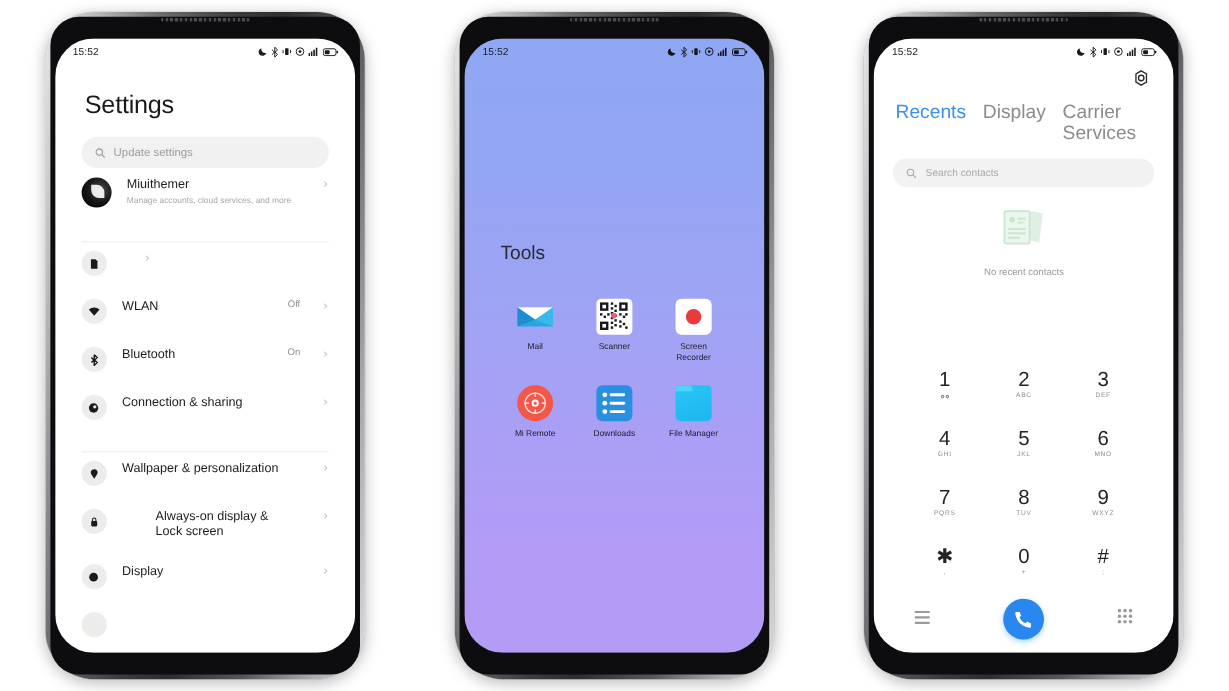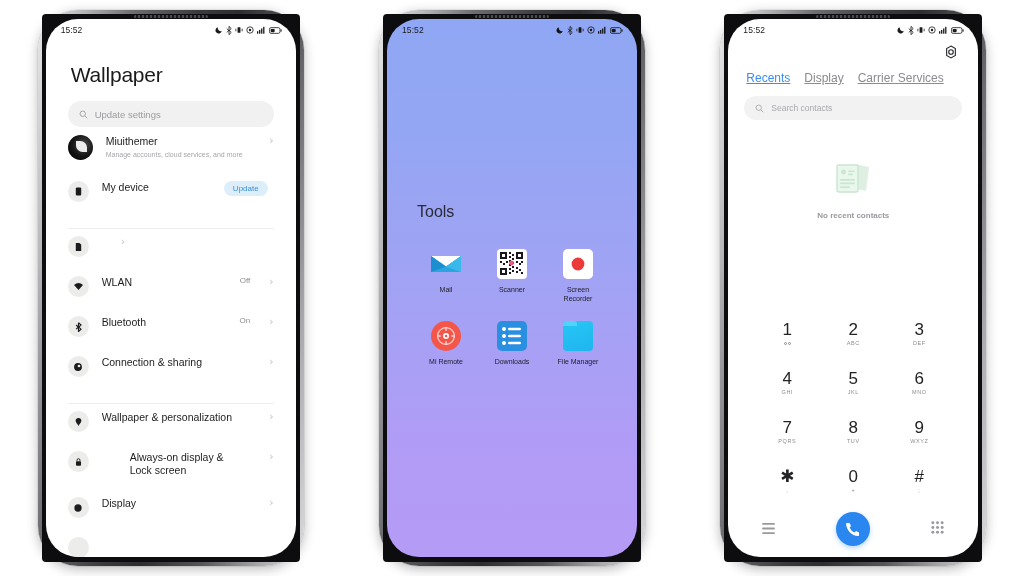--- a/index.html
+++ b/index.html
@@ -21,23 +21,23 @@
   .phone {
     position: relative;
     width: 266px; height: 556px;
     border-radius: 40px;
     background: linear-gradient(100deg,#e9e9ea 0%,#b9b9bc 12%,#6d6d72 26%,#3a3a3f 44%,#2c2c31 55%,#55555a 72%,#a9a9ae 88%,#dcdcde 100%);
     padding: 4px;
     box-shadow: 0 3px 12px rgba(0,0,0,.28), 0 0 0 .5px rgba(0,0,0,.12);
   }
   .phone-inner {
     width: 100%; height: 100%;
-    border-radius: 4px;
+    border-radius: 24px;
     background: #0d0d10;
-    padding: 5px 4px;
+    padding: 18px 4px;
     position: relative;
   }
   .screen {
     width: 100%; height: 100%;
     border-radius: 32px;
     overflow: hidden;
     position: relative;
     background: #fff;
   }
   .speaker {
@@ -144,33 +144,32 @@
   .ic-file::before {
     content:""; position:absolute; left:0; top:0; width: 14px; height: 5px;
     background: #4fd4f8; border-radius: 3px 3px 0 0;
   }
 
   
   .dialer-screen { height: 100%; background: #fff; display: flex; flex-direction: column; }
   .dialer-top { padding: 0 16px; }
   .gear-row { display: flex; justify-content: flex-end; padding: 4px 4px 0 0; }
   .tabs { display: flex; gap: 14px; padding: 8px 2px 0 2px; }
-  .tab { font-size: 12px; color: #8b8b90; text-decoration: underline; }
+  .tab { font-size: 16px; color: #8b8b90; }
   .tab.active { color: #3b8ef0; }
   .dsearch {
     margin: 11px 0 0 0; height: 24px; border-radius: 13px;
     background: #f2f2f3; display: flex; align-items: center;
     padding: 0 11px; gap: 7px;
   }
   .dsearch .ph { font-size: 8.5px; color: #a8a8ac; }
   .empty {
     flex: 1; display: flex; flex-direction: column;
     align-items: center; justify-content: center; gap: 9px;
     margin-top: -56px;
-    font-weight: bold;
   }
   .empty-label { font-size: 8px; color: #9a9a9e; }
   .keypad { padding: 0 26px 0 26px; }
   .kp-grid { display: grid; grid-template-columns: repeat(3,1fr); row-gap: 8px; }
   .key { display: flex; flex-direction: column; align-items: center; justify-content: center; height: 41px; cursor: default; }
   .key-num { font-size: 17px; color: #232326; line-height: 19px; font-weight: 400; }
   .key-sub { font-size: 5.5px; color: #8d8d92; letter-spacing: .6px; margin-top: 1px; height: 8px; }
   .key-sub.vm { display:flex; align-items:center; gap:1px; }
   .key-sub.vm i { width:3px;height:3px;border-radius:50%;border:.8px solid #8d8d92; display:block;}
   .dial-bottom {
@@ -220,52 +219,41 @@
                   <rect x="7.5" y="0.6" width="1.6" height="8.4" fill="#1b1b1d"></rect>
                 </svg>
               <svg width="13" height="7" viewBox="0 0 16 8">
                   <rect x="0.5" y="0.5" width="13" height="7" rx="2" stroke="#1b1b1d" stroke-width="1" fill="none"></rect>
                   <rect x="14.2" y="2.6" width="1.3" height="2.8" rx=".5" fill="#1b1b1d"></rect>
                   <rect x="2" y="2" width="5" height="4" rx="1" fill="#1b1b1d"></rect>
                 </svg>
             </span>
           </div>
 
-          <div class="settings-title">Wallpaper</div>
+          <div class="settings-title">Settings</div>
 
           <div class="search-box">
             <svg width="9" height="9" viewBox="0 0 12 12">
                 <circle cx="5" cy="5" r="3.6" stroke="#9b9b9e" stroke-width="1.2" fill="none"></circle>
                 <line x1="7.8" y1="7.8" x2="11" y2="11" stroke="#9b9b9e" stroke-width="1.2"></line>
               </svg>
             <span class="ph">Update settings</span>
           </div>
 
           <div class="settings-list">
 
             <div class="srow account">
               <div class="avatar"></div>
               <div class="stext">
                 <div class="stitle">Miuithemer</div>
                 <div class="ssub">Manage accounts, cloud services, and more</div>
               </div>
               <span class="chev">›</span>
             </div>
 
-            <div class="srow">
-              <span class="ic">
-                <svg width="9" height="11" viewBox="0 0 10 12">
-                    <rect x="2" y="1.5" width="6" height="9" rx="1.2" fill="#1b1b1d"></rect>
-                  </svg>
-              </span>
-              <div class="stext">
-                  <div class="stitle">My device</div>
-                </div>
-              <span class="badge">Update</span>
-            </div>
 
             <div class="divider"></div>
 
             <div class="srow">
               <span class="ic">
                 <svg width="9" height="10" viewBox="0 0 10 11">
                     <path d="M2 1h4.2L8 2.9V10H2z" fill="#1b1b1d"></path>
                   </svg>
               </span>
               <span class="sval"></span>

